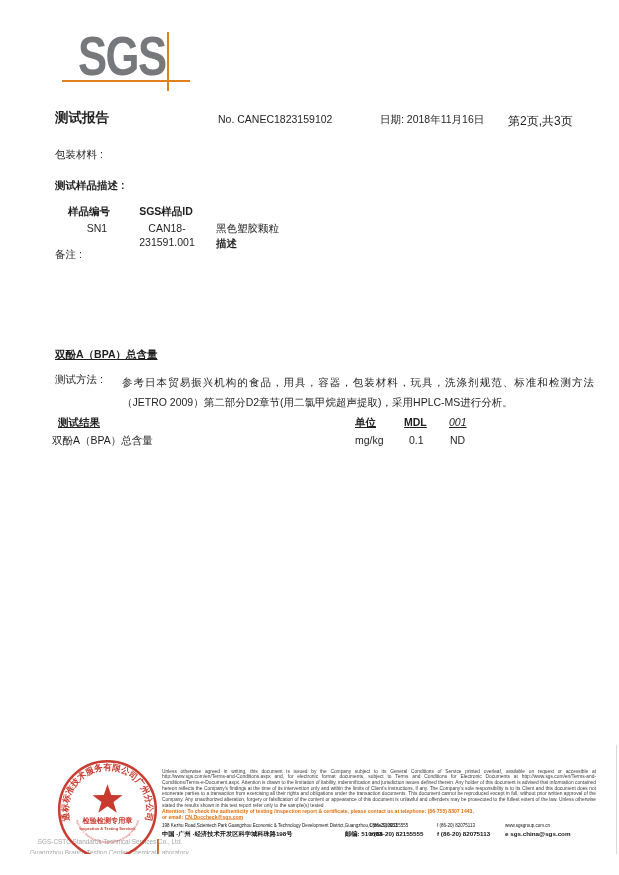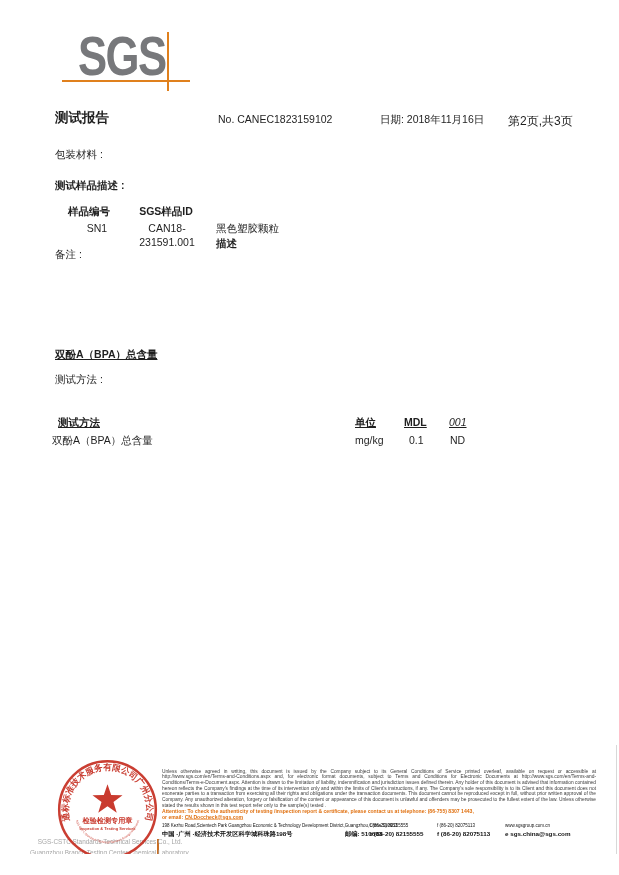--- a/index.html
+++ b/index.html
@@ -91,22 +91,23 @@
   <div class="abs t s-h2">SGS样品ID</div>
   <div class="abs t s-h3">描述</div>
   <div class="abs t s-v1">SN1</div>
   <div class="abs t s-v2">CAN18-231591.001</div>
   <div class="abs t s-v3">黑色塑胶颗粒</div>
 
   <div class="abs t notes-label">备注 :</div>
 
   <div class="abs t bpa-title">双酚A（BPA）总含量</div>
   <div class="abs t method-label">测试方法 :</div>
+  <div class="abs t method-text">参考日本贸易振兴机构的食品，用具，容器，包装材料，玩具，洗涤剂规范、标准和检测方法（JETRO 2009）第二部分D2章节(用二氯甲烷超声提取)，采用HPLC-MS进行分析。</div>
 
-  <div class="abs t r-h-item">测试方法</div>
+  <div class="abs t r-h-item">测试结果</div>
   <div class="abs t r-h-unit">单位</div>
   <div class="abs t r-h-mdl">MDL</div>
   <div class="abs t r-h-001">001</div>
   <div class="abs t r-v-item">双酚A（BPA）总含量</div>
   <div class="abs t r-v-unit">mg/kg</div>
   <div class="abs t r-v-mdl">0.1</div>
   <div class="abs t r-v-001">ND</div>
 
   <div class="abs company-text">
     <div>SGS-CSTC Standards Technical Services Co., Ltd.</div>

